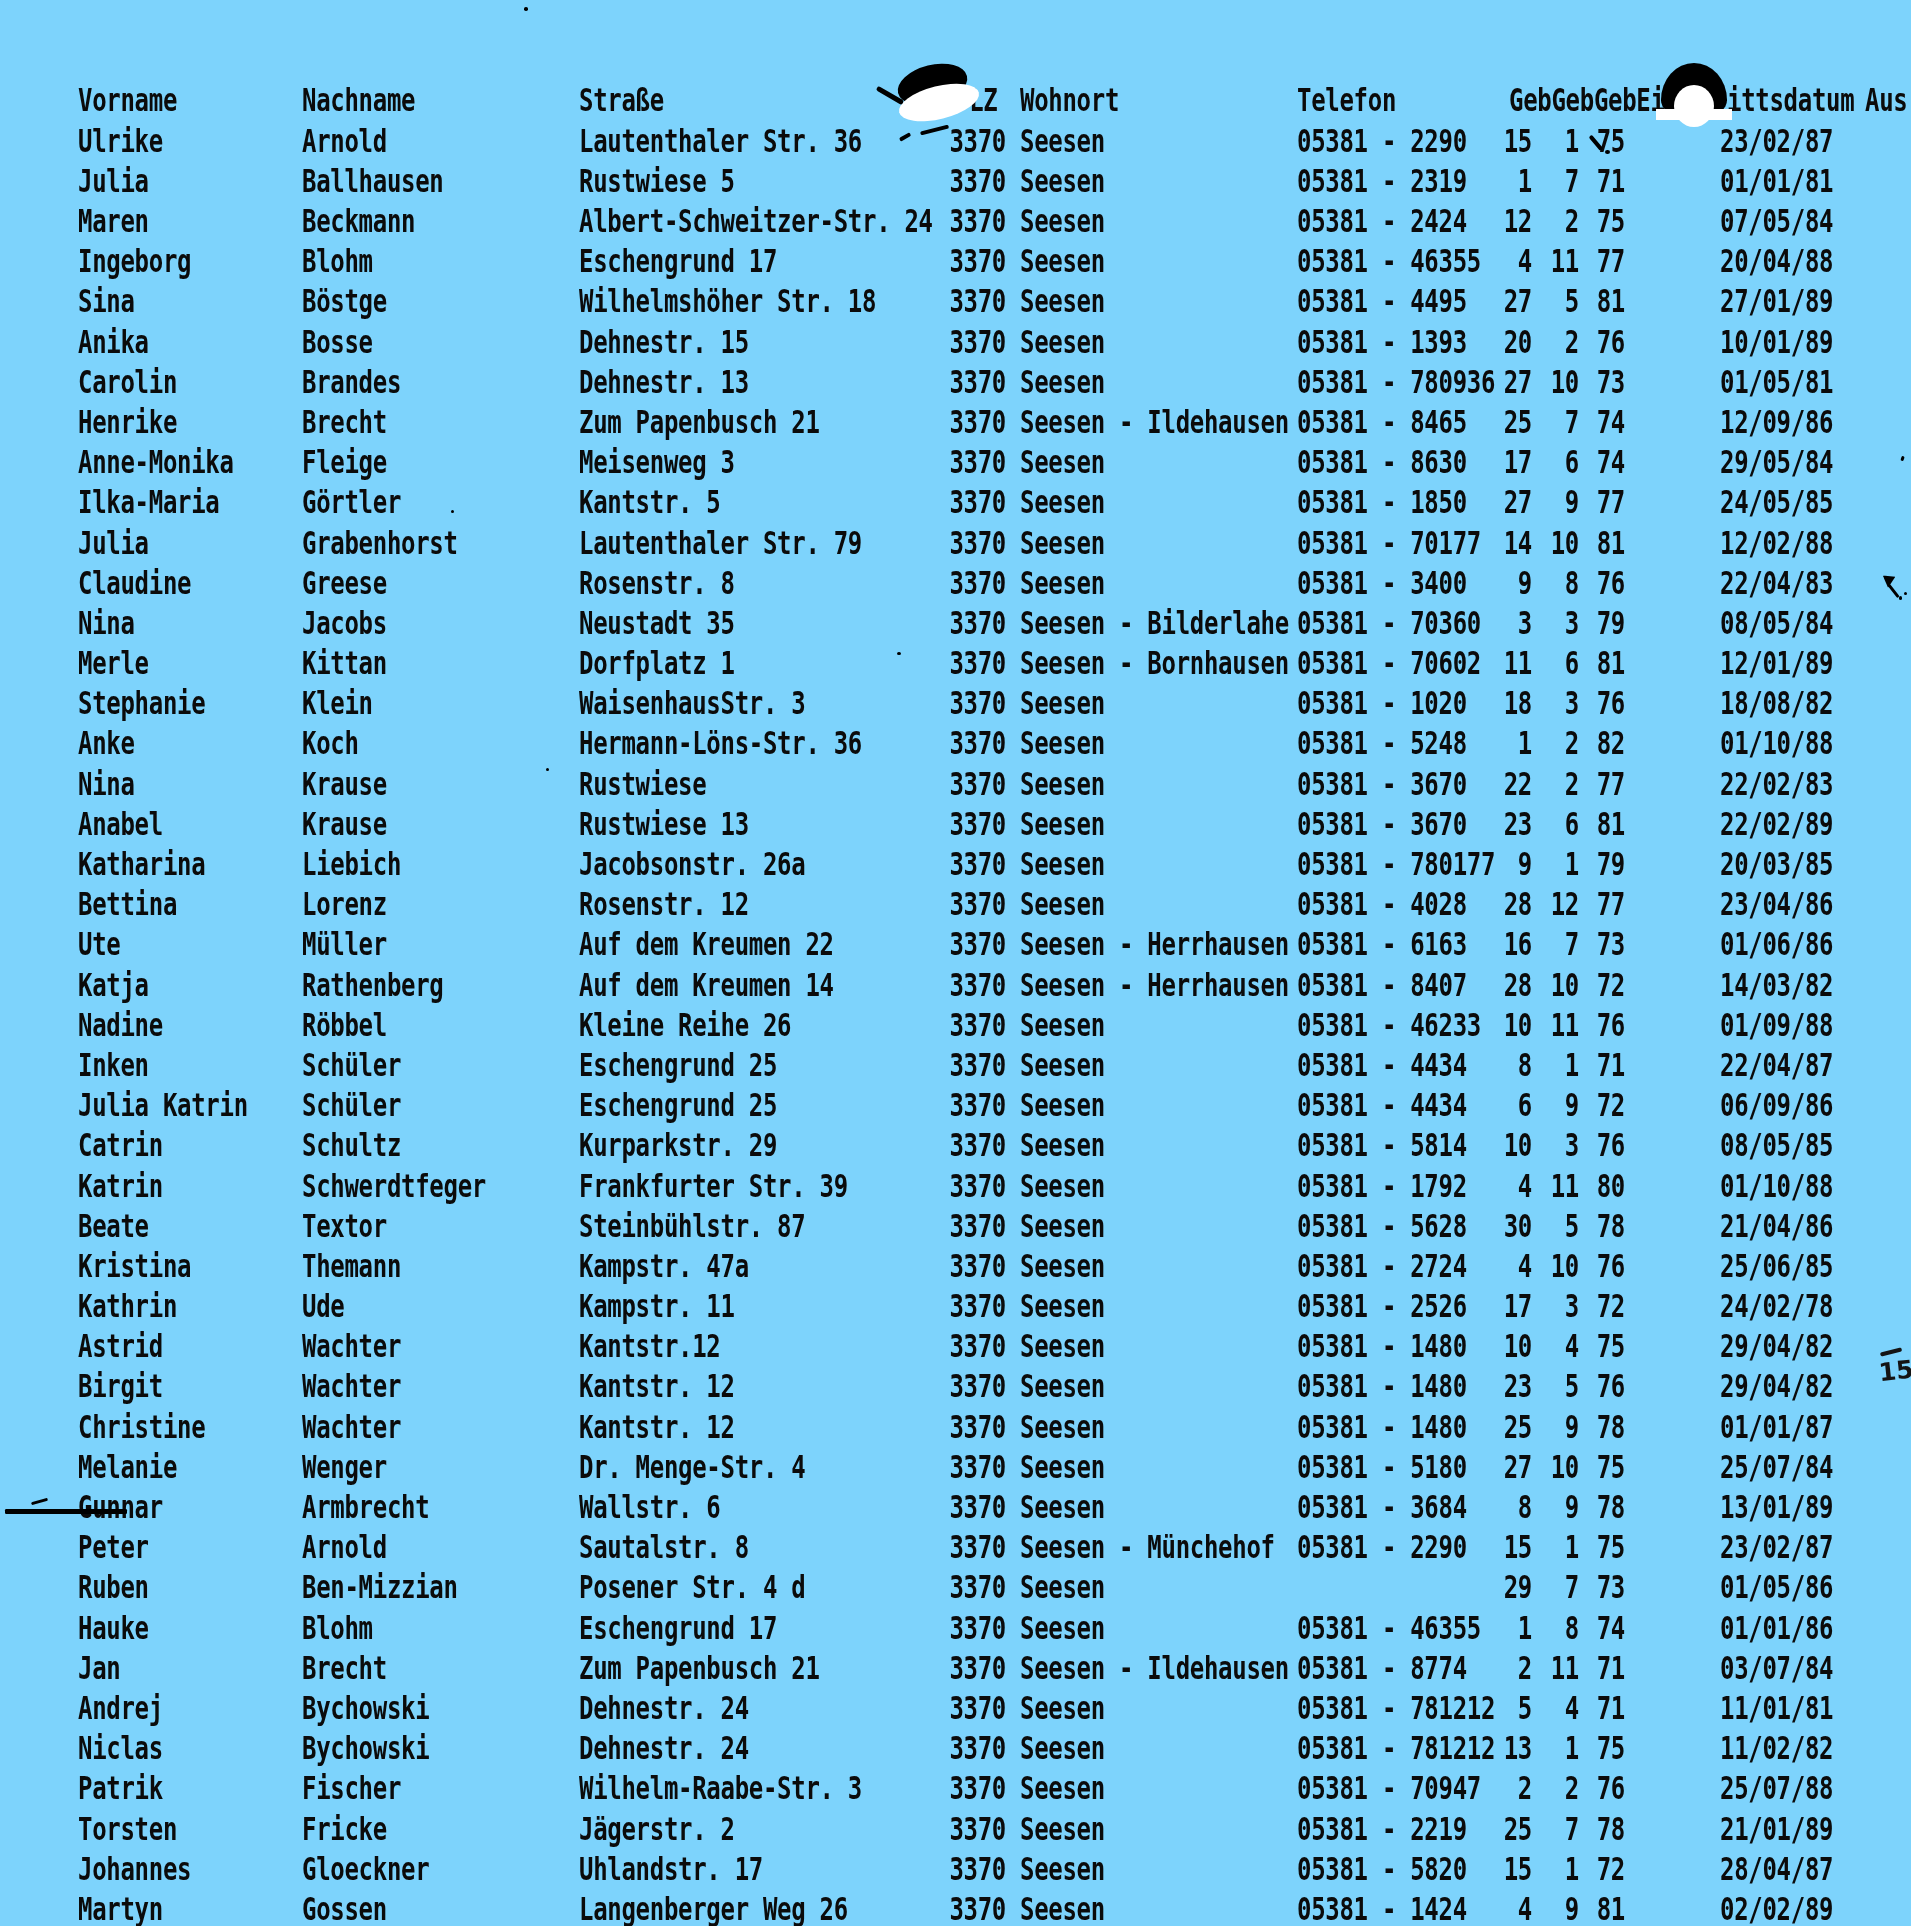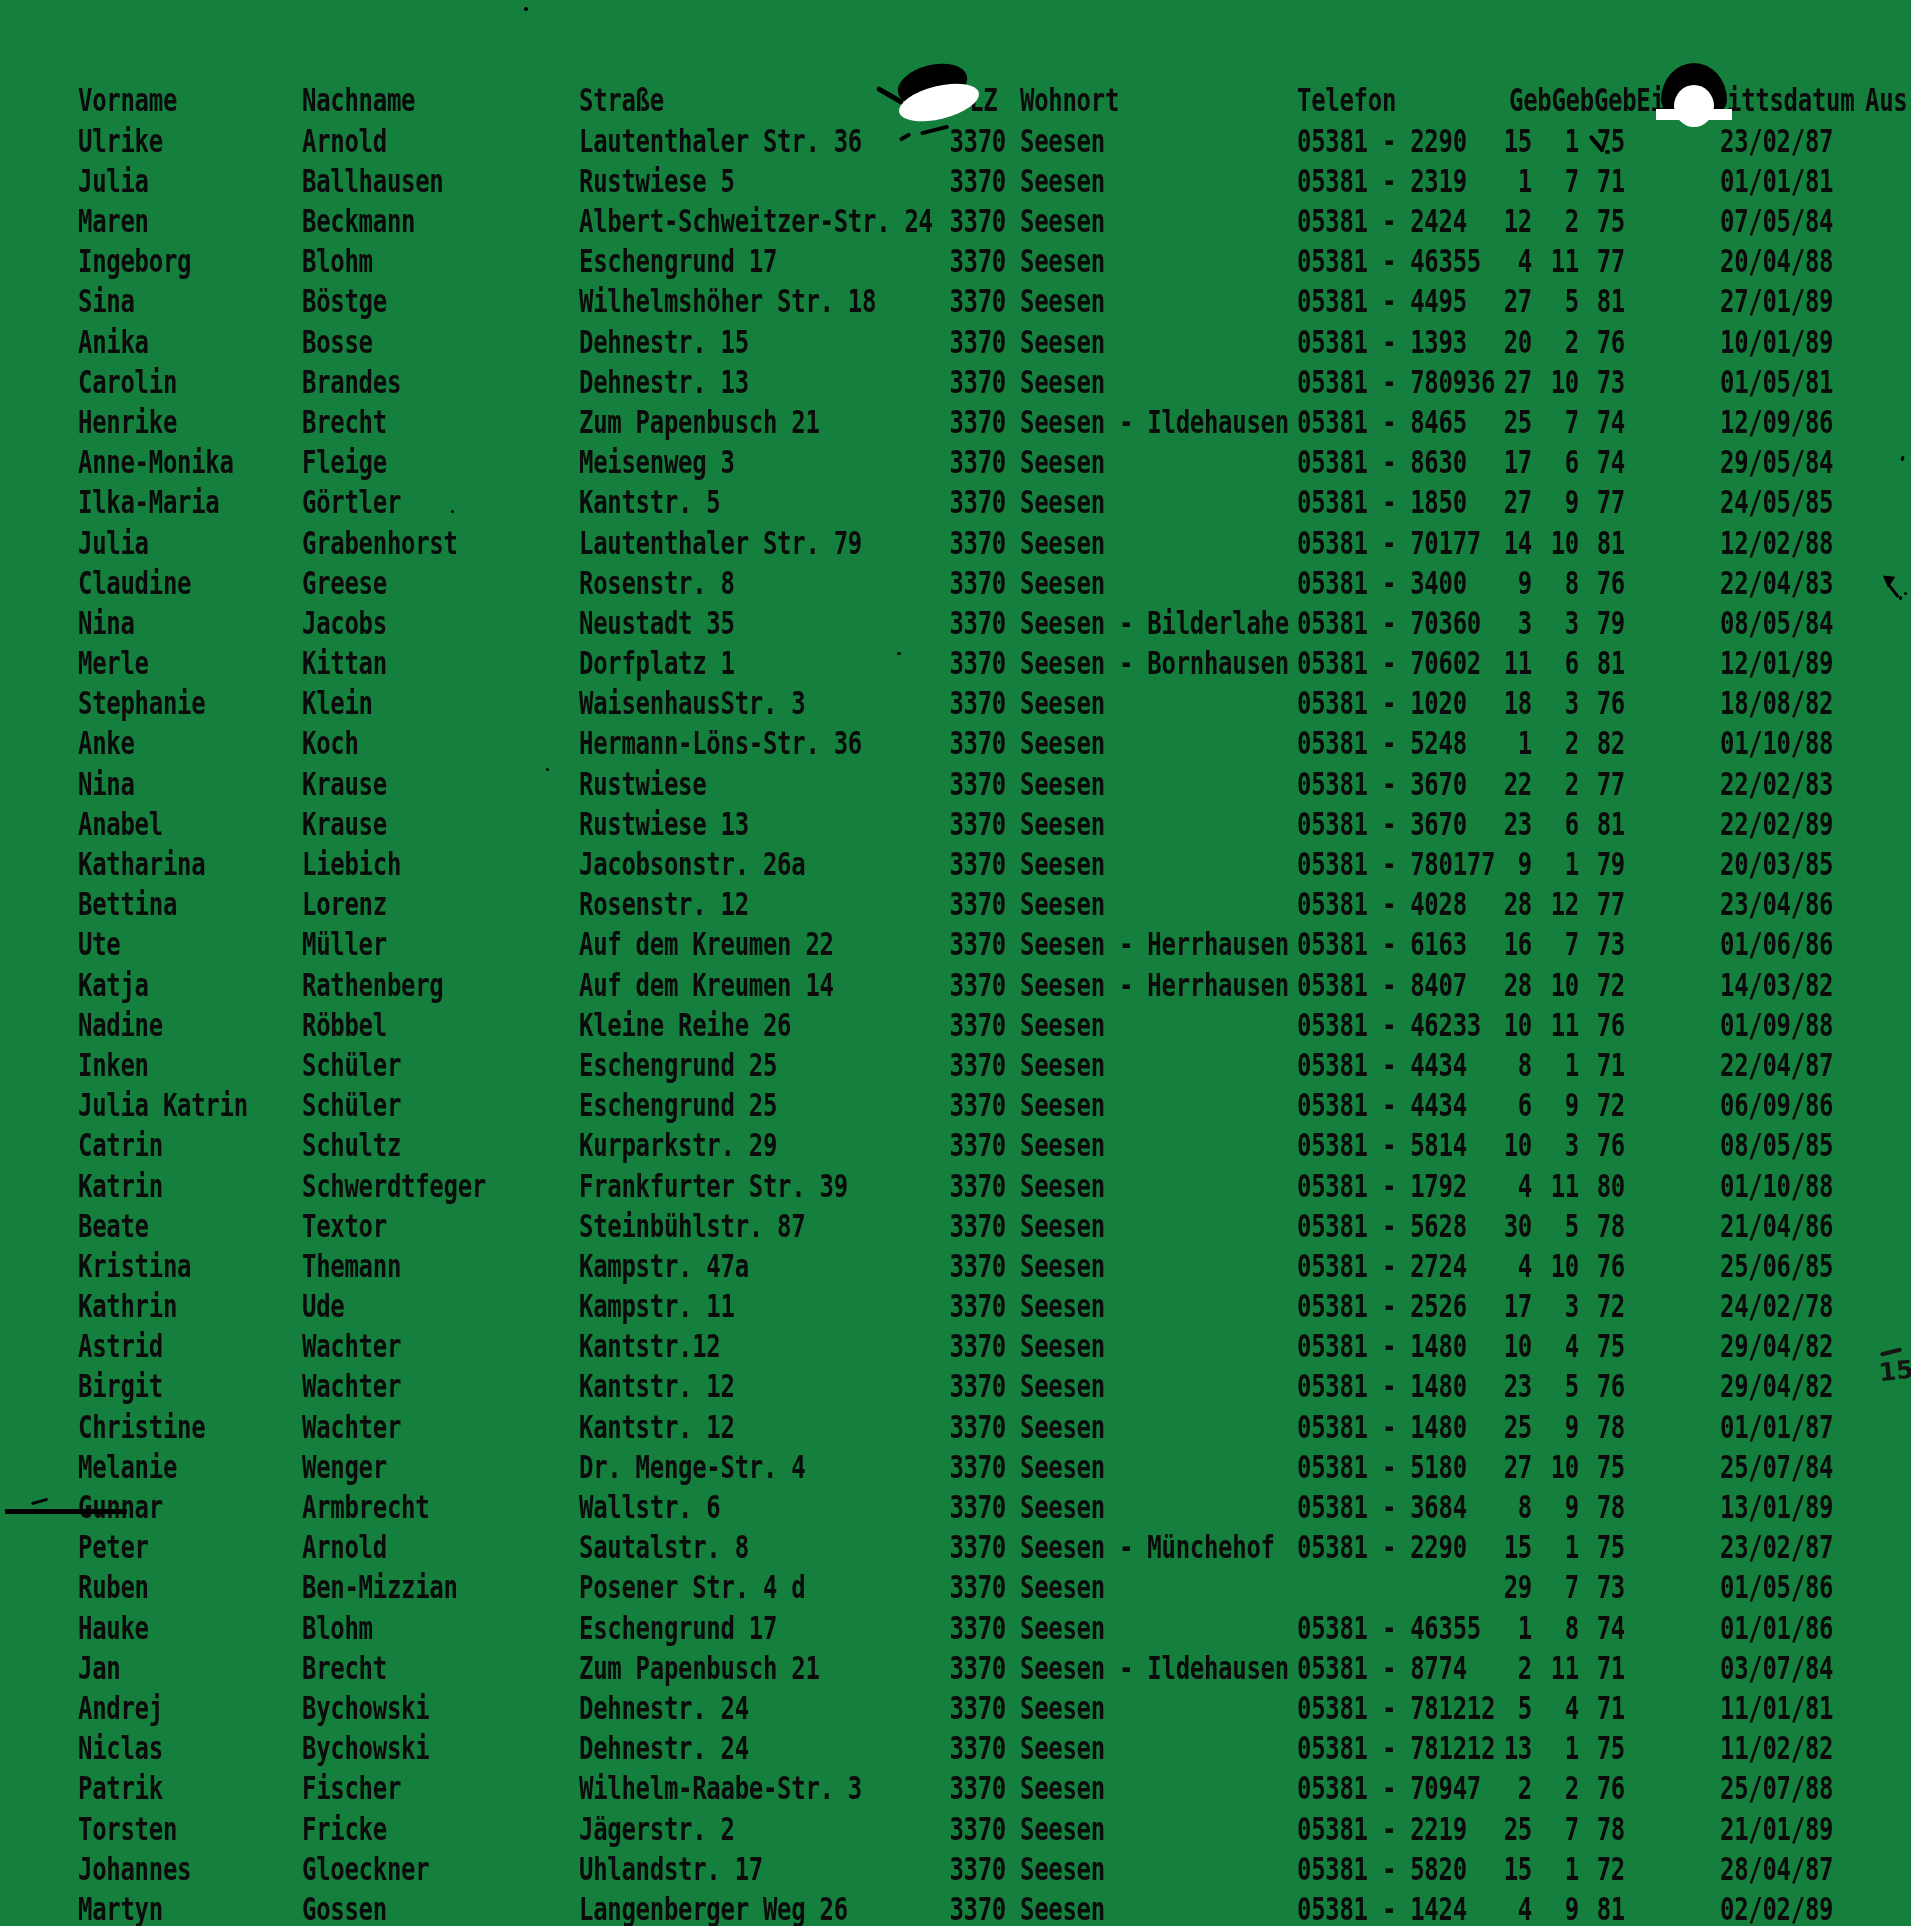--- a/index.html
+++ b/index.html
@@ -1,19 +1,19 @@
 <!DOCTYPE html>
 <html style="font-size:9.7px"><head>
 <meta charset="utf-8">
 <style>
   html,body{margin:0;padding:0;background:#e8e8e8;}
   #page{
     position:relative;
     width:1912px;height:1926px;
-    background:#15803d;
+    background:#7dd3fc;
     overflow:hidden;
     font-family:"DejaVu Sans Mono",monospace;
   }
   .row{
     position:absolute;left:0;width:1912px;height:31px;
     transform:scaleY(1.35);transform-origin:0 0;
   }
   .cell{
     position:absolute;top:0;
     font:bold 24px/29px "DejaVu Sans Mono",monospace;

